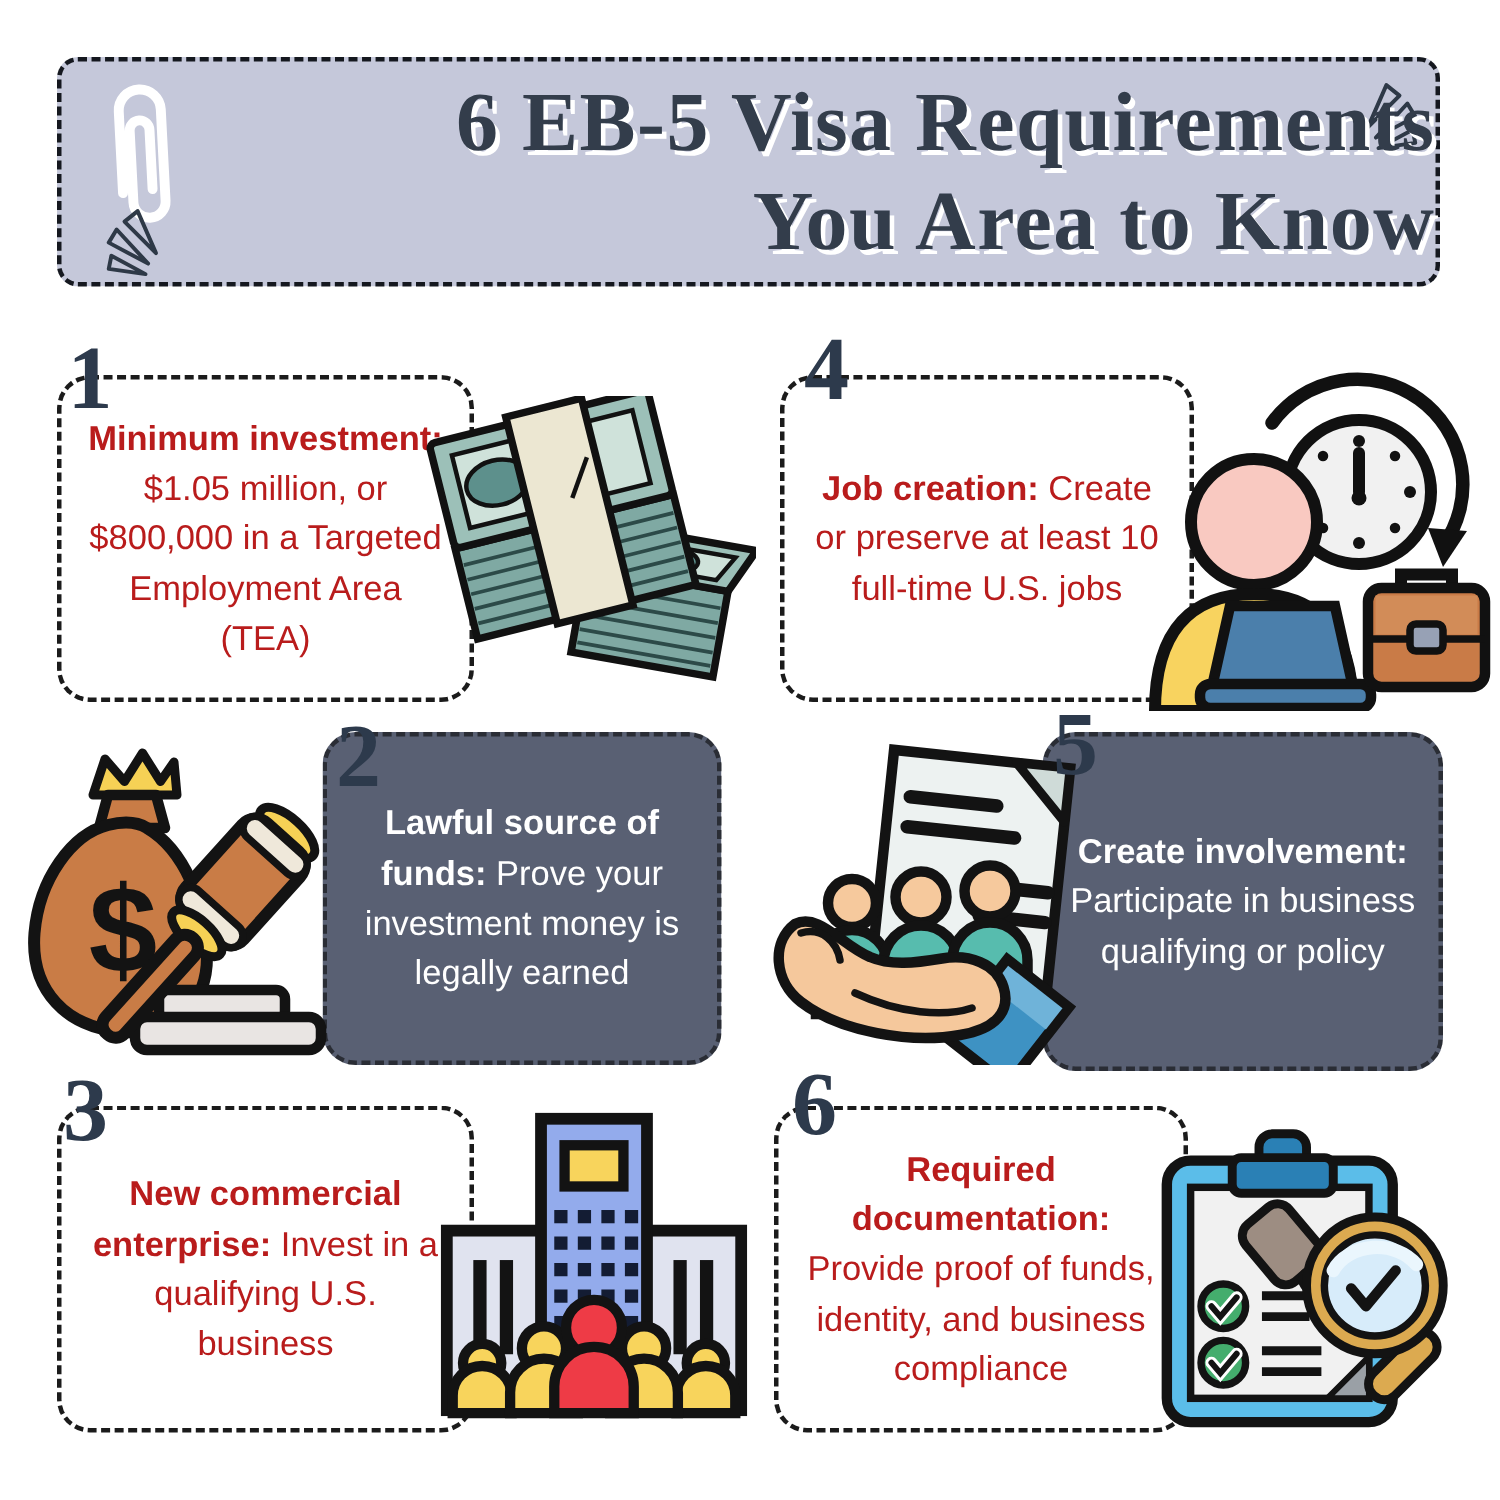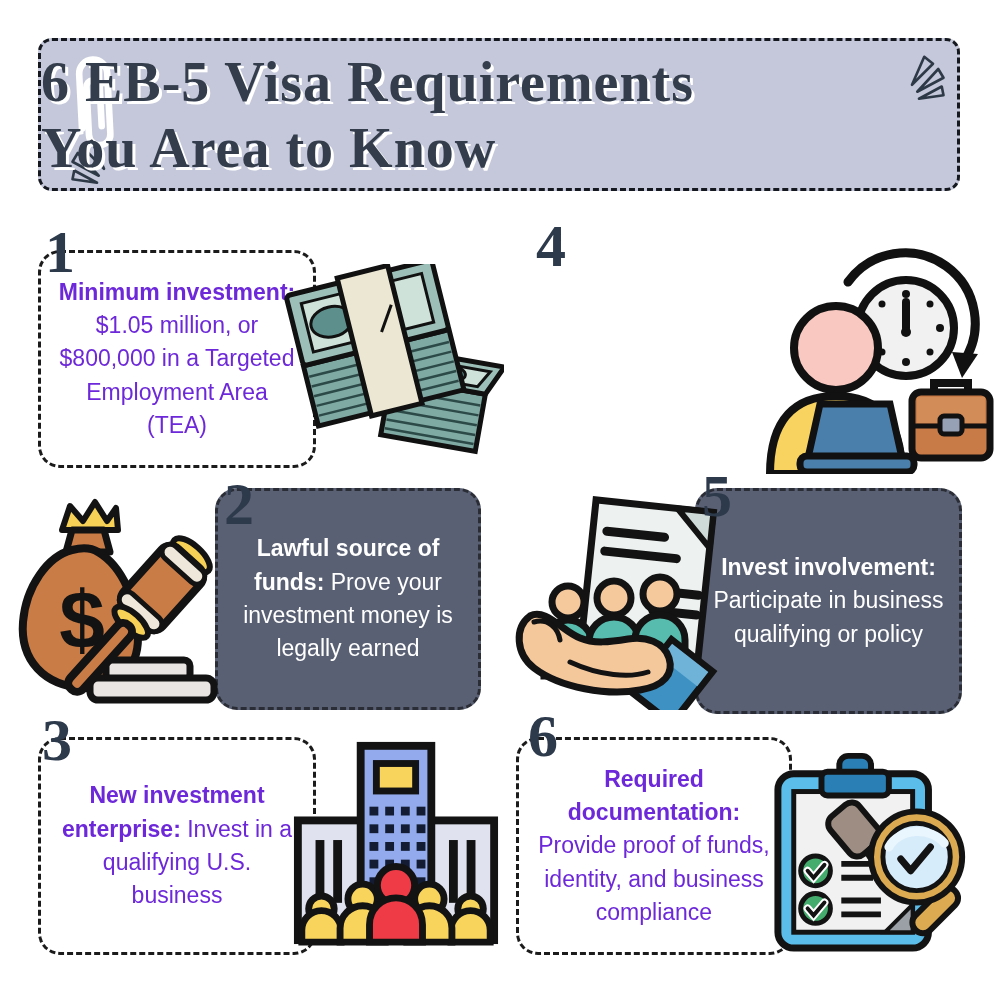--- a/index.html
+++ b/index.html
@@ -7,42 +7,42 @@
     position:relative;width:1000px;height:1000px;background:#ffffff;
     font-family:"Liberation Sans",sans-serif;overflow:hidden;
   }
   
   .banner{
     position:absolute;left:38px;top:38px;width:922px;height:153px;
     background:#c5c8da;border:3px dashed #15181f;border-radius:14px;
     box-sizing:border-box;
   }
   .banner-title{
-    position:absolute;left:0;top:9px;width:100%;text-align:left;
+    position:absolute;left:0;top:9px;width:100%;text-align:right;
     font-family:"Liberation Serif","DejaVu Serif",serif;font-weight:700;
     font-size:56px;line-height:1.17;color:#333d4b;
     text-shadow:3px 3px 0 #ffffff;letter-spacing:1px;
   }
   .paperclip{position:absolute;left:20px;top:4px;transform:rotate(-3deg);}
   .burst{position:absolute;}
   .burst-left{left:22px;top:98px;transform:scaleX(-1);}
   .burst-right{left:858px;top:14px;}
   
   .num{
     position:absolute;z-index:3;line-height:1;
     font-family:"Liberation Serif","DejaVu Serif",serif;font-weight:700;
     font-size:60px;color:#2d3a4c;
   }
   
   .card{
     position:absolute;z-index:1;box-sizing:border-box;border-radius:22px;
     display:flex;align-items:center;justify-content:center;text-align:center;
     padding:12px 14px;
   }
-  .card.light{background:#ffffff;border:3px dashed #1b1b1b;color:#6d28d9;}
+  .card.light{background:#ffffff;border:3px dashed #1b1b1b;color:#b91c1c;}
   .card.dark{background:#596073;border:3px dashed #2a2d35;color:#ffffff;}
   .card-text{font-size:23px;line-height:1.45;}
   .card-text .lead{font-weight:700;}
   .icon{position:absolute;z-index:2;}
   svg{display:block;}
 </style>
 </head>
 <body>
 
 <div class="page">
@@ -98,20 +98,23 @@
         <rect x="0" y="0" width="150" height="72" rx="4" fill="#9cc0b8" stroke="#111111" stroke-width="5"></rect>
         <rect x="13" y="11" width="124" height="50" fill="#cfe2da" stroke="#111111" stroke-width="3"></rect>
         <ellipse cx="38" cy="36" rx="21" ry="15" fill="#5d908c" stroke="#111111" stroke-width="3"></ellipse>
         <rect x="54" y="-5" width="52" height="142" fill="#ece7d2" stroke="#111111" stroke-width="5"></rect>
         <path d="M84,58 l16,-24" stroke="#111111" stroke-width="3" fill="none"></path>
       </g>
     </svg>
   </span>
 
   <div class="num" style="left:536px;top:216px;">4</div>
+  <div class="card light" style="left:520px;top:250px;width:276px;height:218px;">
+    <div class="card-text"><span class="lead">Job creation:</span><span> Create or preserve at least 10 full-time U.S. jobs</span></div>
+  </div>
   <span class="icon" style="left:756px;top:248px;">
     <svg width="238" height="226" viewBox="0 0 238 226">
 
       <path d="M92,34 A66,66 0 1 1 206,116" fill="none" stroke="#111111" stroke-width="9" stroke-linecap="round"></path>
       <polygon points="196,104 222,106 206,130" fill="#111111"></polygon>
 
       <circle cx="150" cy="80" r="48" fill="#f1f1f1" stroke="#111111" stroke-width="8"></circle>
       <g fill="#111111">
         <circle cx="150" cy="46" r="4"></circle>
           <circle cx="184" cy="80" r="4"></circle>
@@ -160,21 +163,21 @@
         <rect x="126" y="56" width="52" height="16" rx="8" fill="#efe8da" stroke="#131313" stroke-width="5"></rect>
         <rect x="126" y="120" width="52" height="16" rx="8" fill="#efe8da" stroke="#131313" stroke-width="5"></rect>
         <ellipse cx="152" cy="142" rx="21" ry="9" fill="#f6d155" stroke="#131313" stroke-width="6"></ellipse>
         <rect x="144" y="146" width="17" height="86" rx="8" fill="#c97c46" stroke="#131313" stroke-width="8"></rect>
       </g>
     </svg>
   </span>
 
   <div class="num" style="left:702px;top:466px;">5</div>
   <div class="card dark" style="left:695px;top:488px;width:267px;height:226px;">
-    <div class="card-text"><span class="lead">Invest involvement:</span><span> Participate in business qualifying or policy</span></div>
+    <div class="card-text"><span class="lead">Create involvement:</span><span> Participate in business qualifying or policy</span></div>
   </div>
   <span class="icon" style="left:510px;top:490px;">
     <svg width="220" height="220" viewBox="0 0 220 220">
 
       <g transform="rotate(6 140 90)">
         <rect x="78" y="16" width="118" height="150" fill="#edf2f1" stroke="#131313" stroke-width="7"></rect>
         <polygon points="160,16 196,16 196,52" fill="#cfdbd8" stroke="#131313" stroke-width="6" stroke-linejoin="round"></polygon>
         <g stroke="#131313" stroke-width="9" stroke-linecap="round">
           <path d="M92,46 h58"></path>
             <path d="M92,66 h72"></path>
@@ -198,21 +201,21 @@
       </g>
 
       <path d="M20,126 C4,138 6,164 24,178 C50,198 98,206 130,200 C154,196 164,184 159,168 C154,152 136,146 118,149 C100,152 84,154 70,148 C52,141 36,118 20,126 Z" fill="#f5c89c" stroke="#131313" stroke-width="7"></path>
       <path d="M24,132 C38,128 48,138 50,150" fill="none" stroke="#131313" stroke-width="5" stroke-linecap="round"></path>
       <path d="M60,172 C90,186 120,188 138,182" fill="none" stroke="#131313" stroke-width="5" stroke-linecap="round"></path>
     </svg>
   </span>
 
   <div class="num" style="left:42px;top:710px;">3</div>
   <div class="card light" style="left:38px;top:737px;width:278px;height:218px;">
-    <div class="card-text"><span class="lead">New investment enterprise:</span><span> Invest in a qualifying U.S. business</span></div>
+    <div class="card-text"><span class="lead">New commercial enterprise:</span><span> Invest in a qualifying U.S. business</span></div>
   </div>
   <span class="icon" style="left:292px;top:738px;">
     <svg width="208" height="208" viewBox="0 0 212 212">
 
       <rect x="6" y="84" width="66" height="122" fill="#e0e3ef" stroke="#131313" stroke-width="8"></rect>
       <rect x="140" y="84" width="66" height="122" fill="#e0e3ef" stroke="#131313" stroke-width="8"></rect>
       <g fill="#131313">
         <rect x="24" y="104" width="9" height="64"></rect>
           <rect x="42" y="104" width="9" height="64"></rect>
         <rect x="160" y="104" width="9" height="64"></rect>

